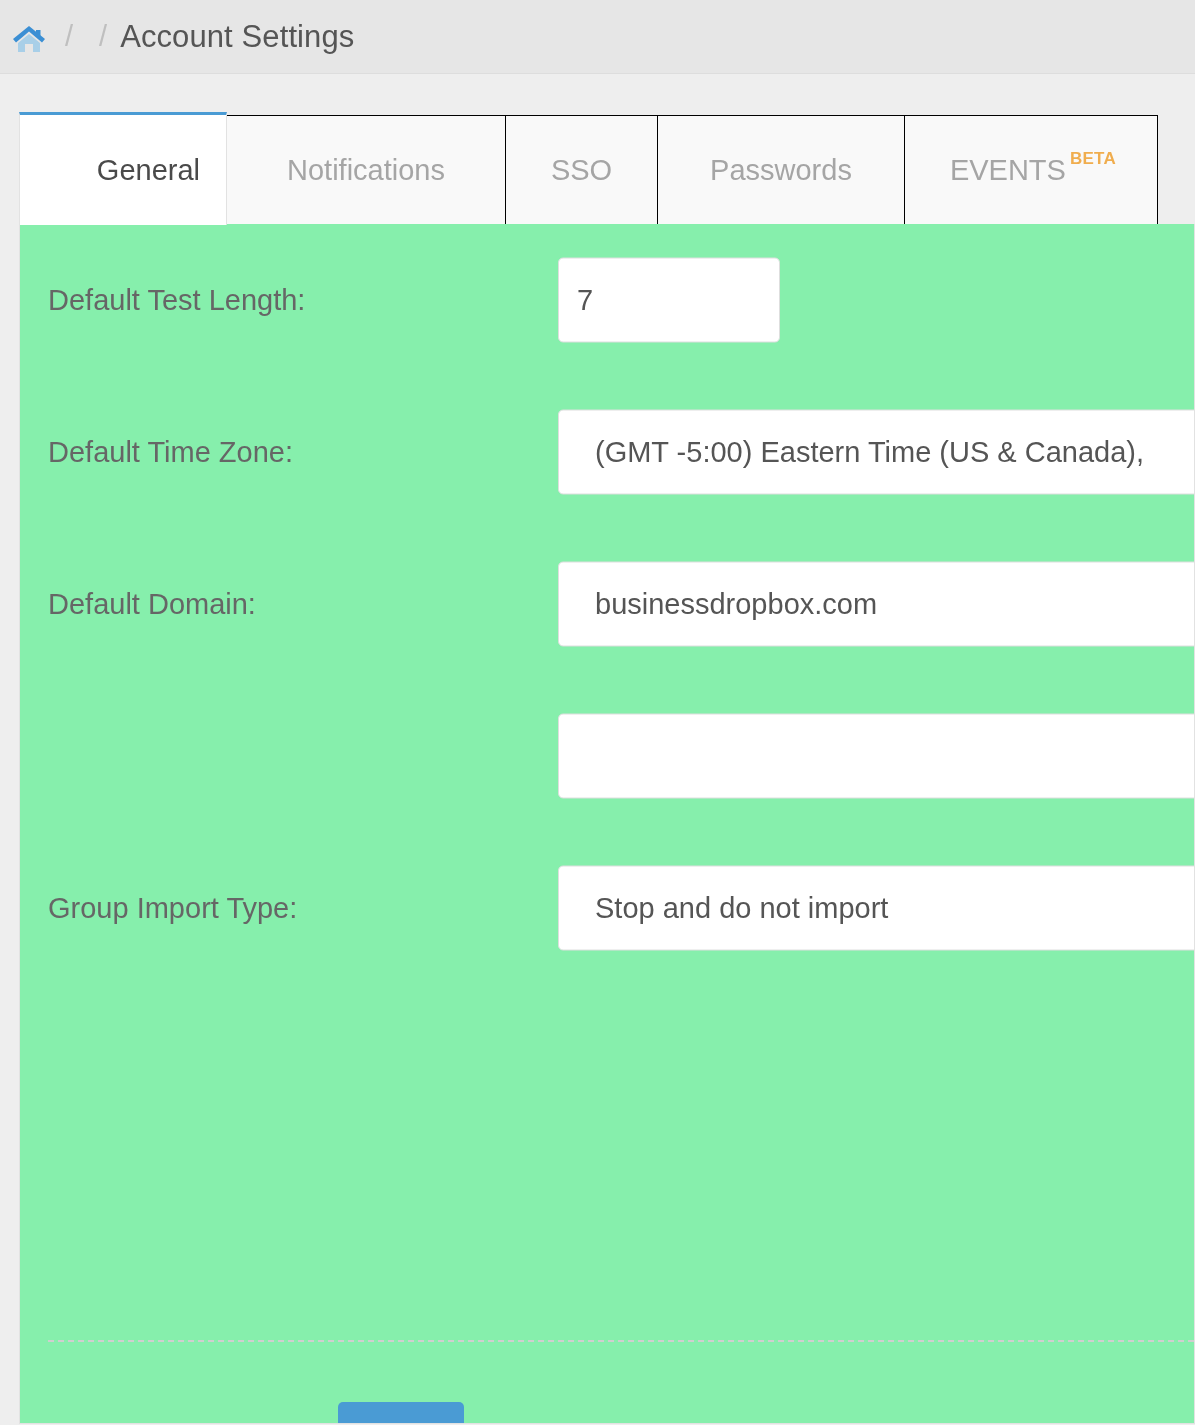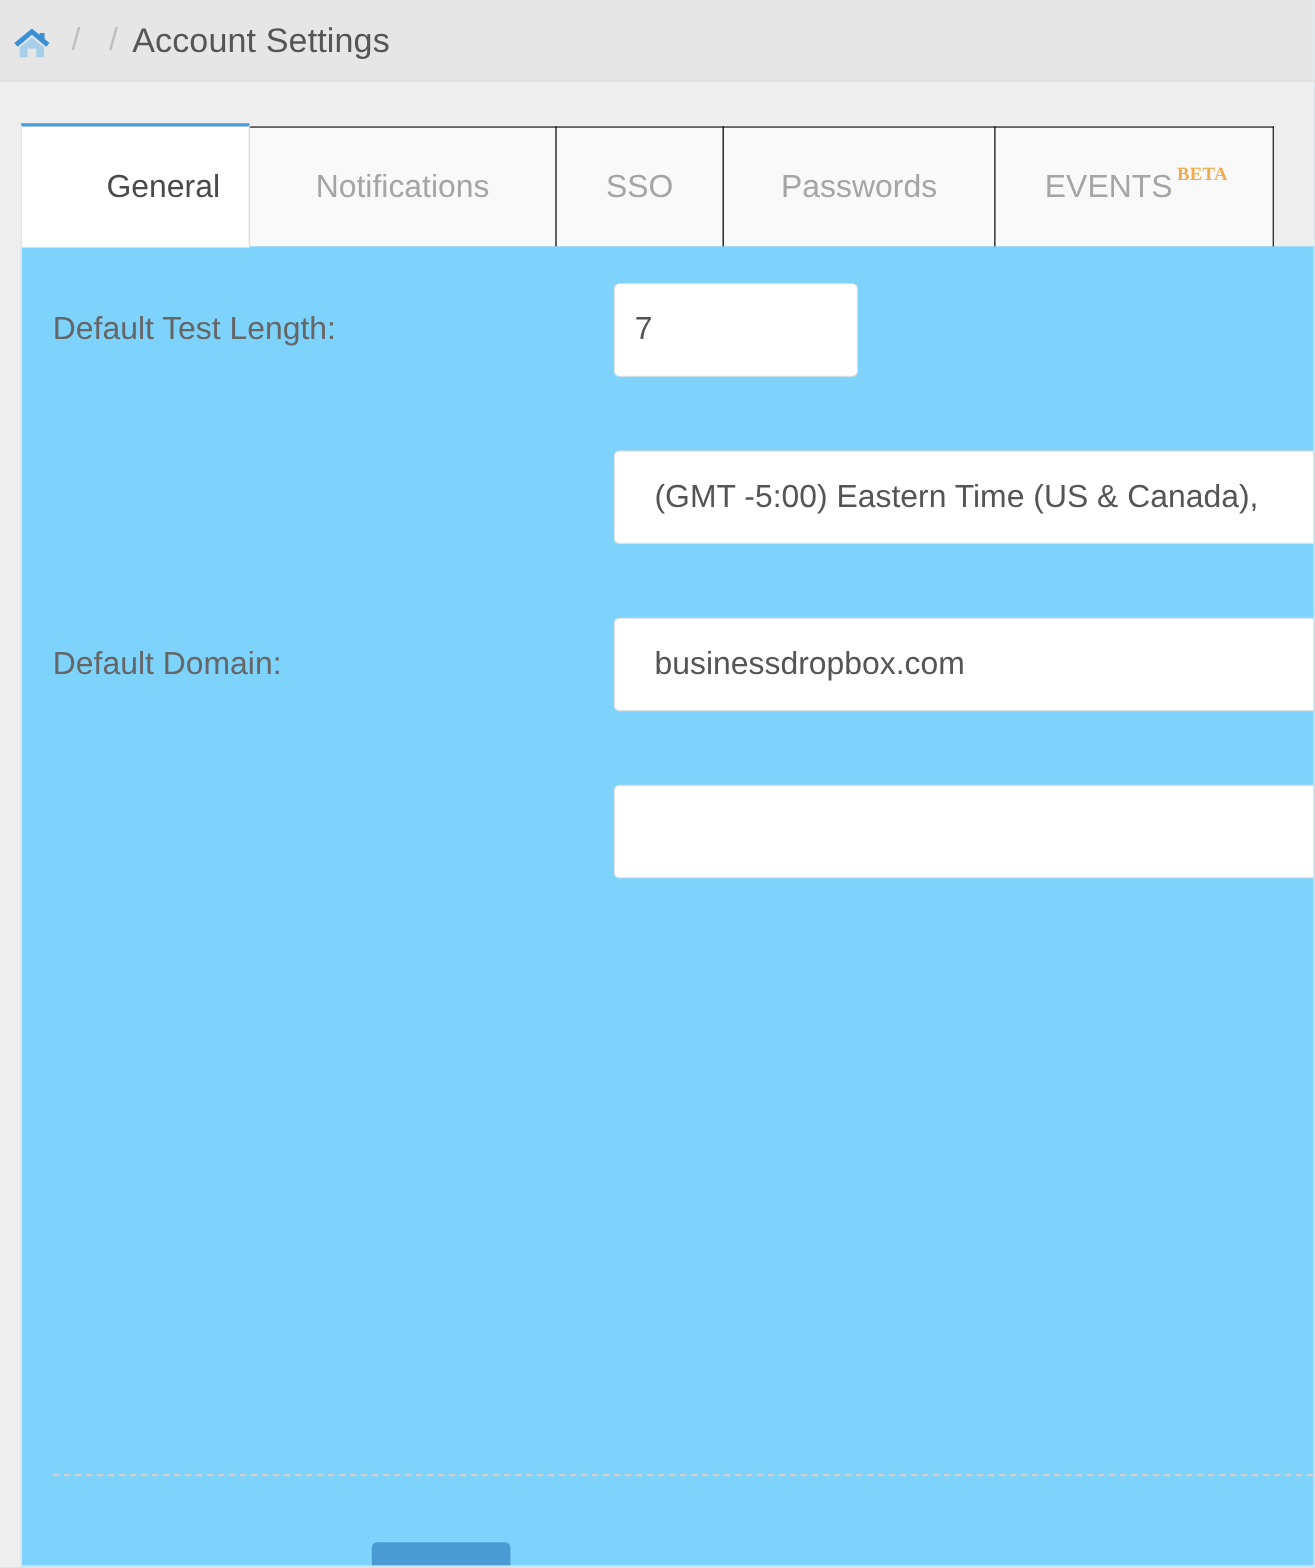--- a/index.html
+++ b/index.html
@@ -97,27 +97,26 @@
   .tab-events    { width: 254px; }
 
   .beta-badge {
     color: #f0ad4e;
     font-size: 17px;
     font-weight: bold;
     position: relative;
     top: -11px;
     left: 4px;
     letter-spacing: 0.3px;
-    font-family: Liberation Serif, serif;
   }
 
   
   .panel-body {
     position: relative;
-    background: #7dd3fc;
+    background: #86efac;
     border: 1px solid #e2e2e2;
     border-top: none;
     margin-top: -1px;
     min-height: 1200px;
     padding: 0;
     overflow: hidden;
   }
 
   .form-row {
     position: relative;
@@ -230,39 +229,46 @@
 
     <div class="form-row">
       <div class="label">Default Test Length:</div>
       <div class="field">
         <div class="txtbox small">7</div>
 
       </div>
     </div>
 
     <div class="form-row">
+      <div class="label">Default Time Zone:</div>
       <div class="field">
         <div class="txtbox wide">(GMT -5:00) Eastern Time (US &amp; Canada),</div>
       </div>
     </div>
 
     <div class="form-row">
       <div class="label">Default Domain:</div>
       <div class="field">
         <div class="txtbox wide">businessdropbox.com</div>
       </div>
     </div>
 
 
     <div class="form-row">
       <div class="field">
         <div class="txtbox wide"></div>
       </div>
     </div>
 
+    <div class="form-row">
+      <div class="label">Group Import Type:</div>
+      <div class="field">
+        <div class="txtbox wide">Stop and do not import</div>
+      </div>
+    </div>
 
     <div class="divider"></div>
 
     <div class="save-wrap">
       <button class="save-btn">Save</button>
     </div>
 
   </div>
 </div>
 

